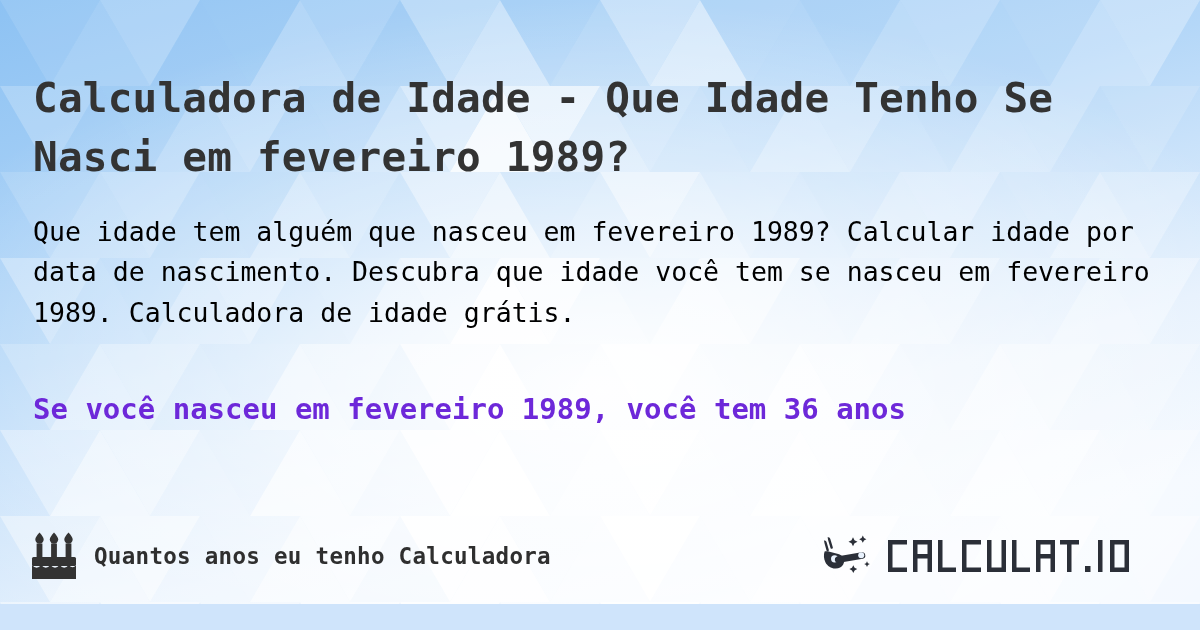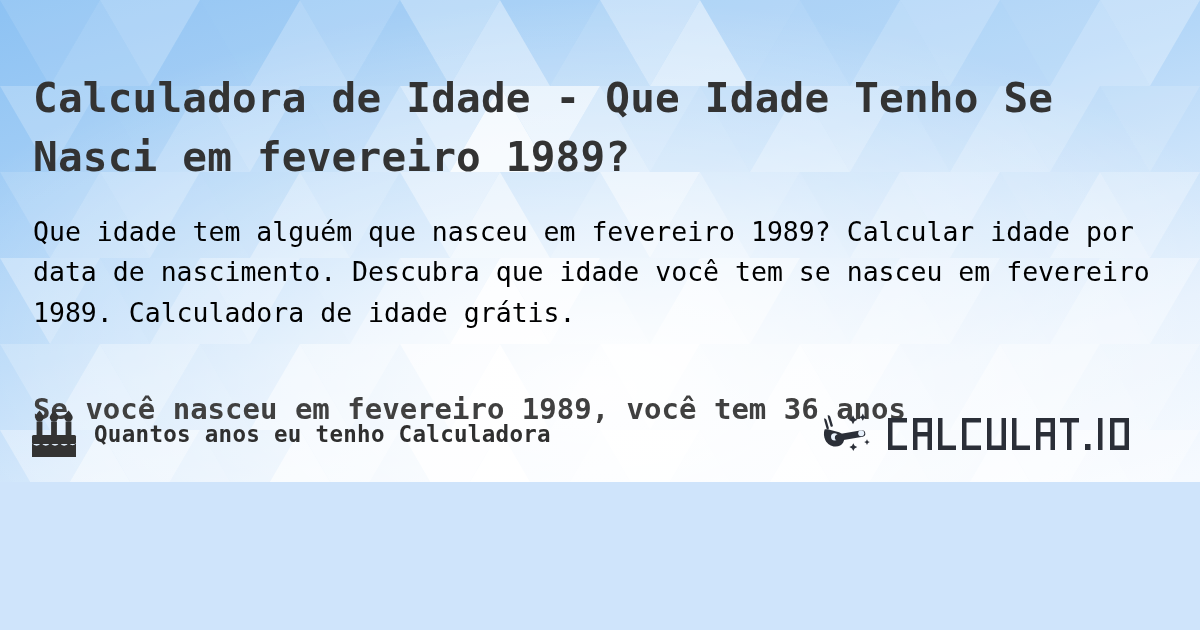--- a/index.html
+++ b/index.html
@@ -10,21 +10,21 @@
     overflow: hidden;
   }
   body {
     font-family: "DejaVu Sans Mono", monospace;
     background: #cfe4fb;
   }
 
   #card {
     position: relative;
     width: 1200px;
-    height: 482px;
+    height: 604px;
     overflow: hidden;
     box-sizing: border-box;
   }
 
   
   #bg {
     position: absolute;
     inset: 0;
     width: 1200px;
     height: 630px;
@@ -67,21 +67,21 @@
 
   #answer-line {
     position: absolute;
     left: 33px;
     top: 356px;
     width: 1120px;
     font-family: "DejaVu Sans Mono", monospace;
     font-weight: bold;
     font-size: 29px;
     line-height: 1.72;
-    color: #404040;
+    color: #6d28d9;
   }
 
   
   #footer {
     position: absolute;
     left: 0;
     right: 0;
     bottom: 0;
     height: 96px;
     display: flex;

